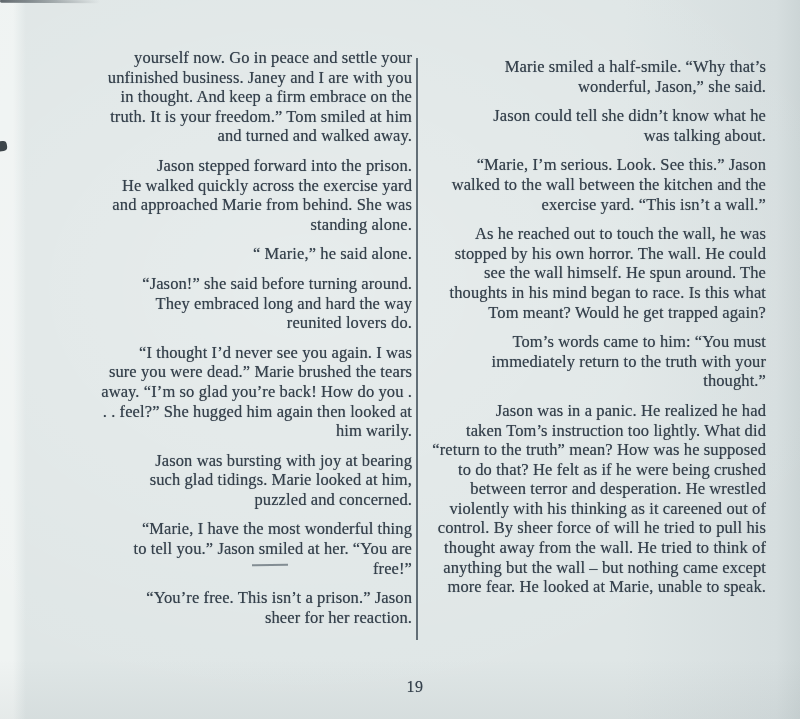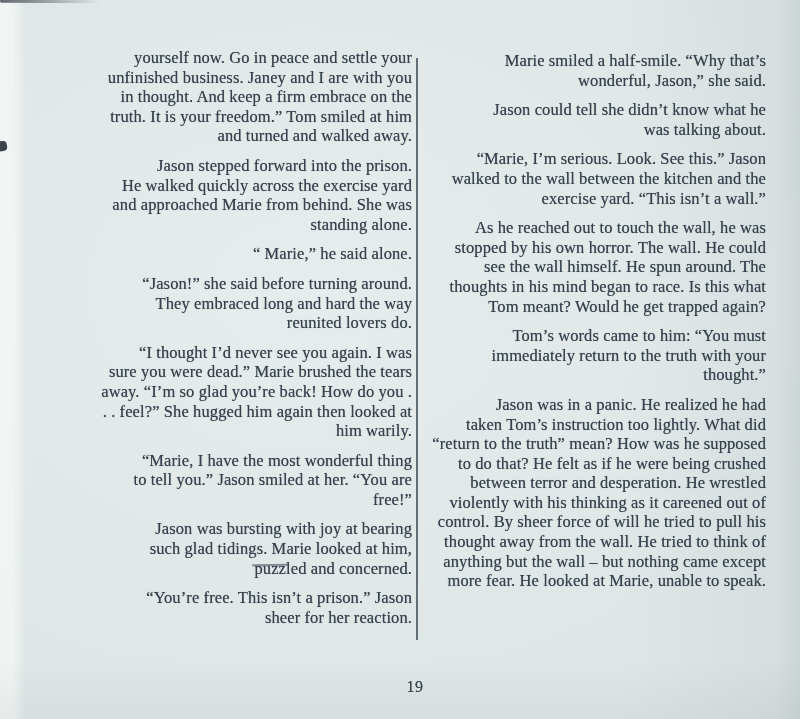--- a/index.html
+++ b/index.html
@@ -37,21 +37,21 @@
     position: absolute;
     font-size: 16.5px;
     line-height: 19.6px;
     letter-spacing: 0.1px;
     text-align: right;
     text-shadow: 0 0 0.7px rgba(53,65,76,0.65);
   }
   .left-col  { left: 97px;  top: 48px; width: 315px; }
   .right-col { left: 432px; top: 51px; width: 334px; }
   .para { margin: 0 0 10px 0; }
-  .para.indent { text-indent: 39px; }
+  .para.indent { text-indent: 39px; margin-top: 6px; }
   .divider {
     position: absolute;
     left: 416px; top: 58px;
     width: 2px; height: 582px;
     background: var(--divider);
     opacity: 0.85;
   }
   .page-number {
     position: absolute;
     left: 15px; top: 678px; width: 800px;
@@ -89,22 +89,22 @@
 <div class="page">
   <div class="scan-mark-top"></div>
   <div class="scan-mark-edge"></div>
 
   <div class="col left-col">
       <p class="para">yourself now. Go in peace and settle your unfinished business. Janey and I are with you in thought. And keep a firm embrace on the truth. It is your freedom.” Tom smiled at him and turned and walked away.</p>
       <p class="para indent">Jason stepped forward into the prison. He walked quickly across the exercise yard and approached Marie from behind. She was standing alone.</p>
       <p class="para indent">“ Marie,” he said alone.</p>
       <p class="para indent">“Jason!” she said before turning around. They embraced long and hard the way reunited lovers do.</p>
       <p class="para indent">“I thought I’d never see you again. I was sure you were dead.” Marie brushed the tears away. “I’m so glad you’re back! How do you . . . feel?” She hugged him again then looked at him warily.</p>
+      <p class="para indent">Jason was bursting with joy at bearing such glad tidings. Marie looked at him, puzzled and concerned.</p>
       <p class="para indent">“Marie, I have the most wonderful thing to tell you.” Jason smiled at her. “You are free!”</p>
-      <p class="para indent">Jason was bursting with joy at bearing such glad tidings. Marie looked at him, puzzled and concerned.</p>
       <p class="para indent">“You’re free. This isn’t a prison.” Jason sheer for her reaction.</p>
     </div>
 
   <div class="divider"></div>
 
   <div class="col right-col">
       <p class="para indent">Marie smiled a half-smile. “Why that’s wonderful, Jason,” she said.</p>
       <p class="para indent">Jason could tell she didn’t know what he was talking about.</p>
       <p class="para indent">“Marie, I’m serious. Look. See this.” Jason walked to the wall between the kitchen and the exercise yard. “This isn’t a wall.”</p>
       <p class="para indent">As he reached out to touch the wall, he was stopped by his own horror. The wall. He could see the wall himself. He spun around. The thoughts in his mind began to race. Is this what Tom meant? Would he get trapped again?</p>

